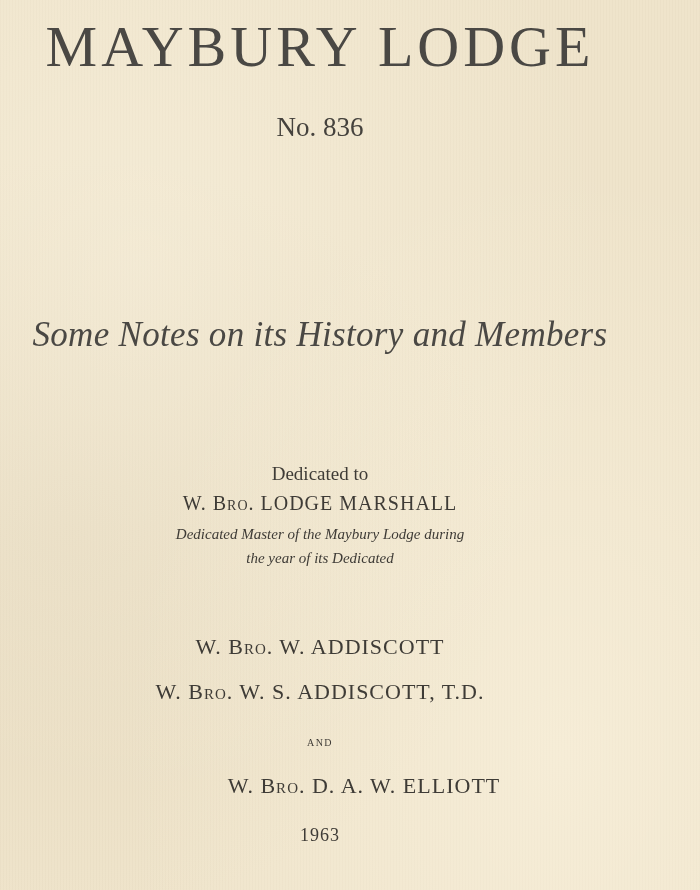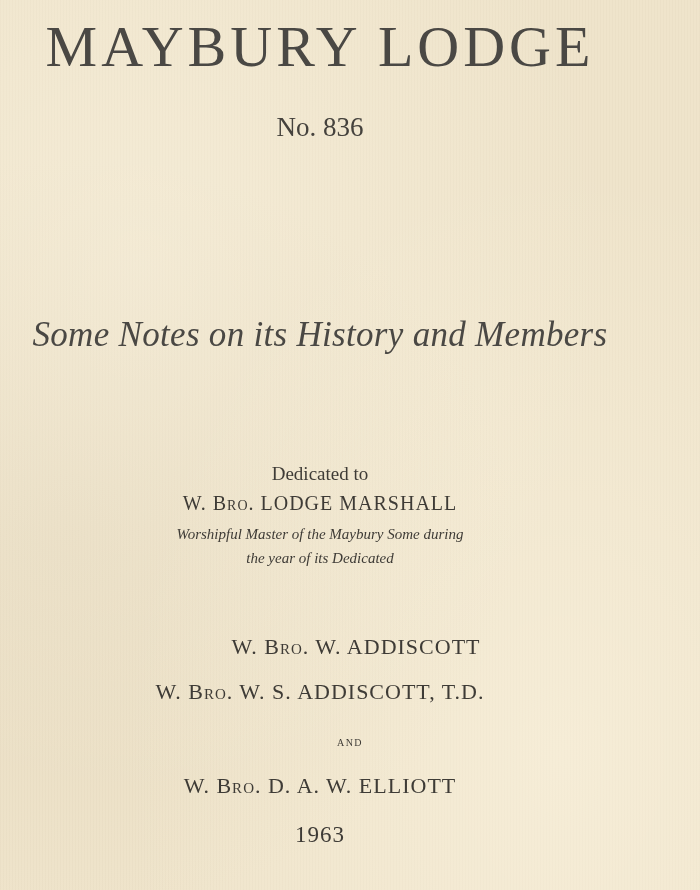--- a/index.html
+++ b/index.html
@@ -83,62 +83,61 @@
       font-size: 15px;
       font-weight: bold;
       letter-spacing: 1.5px;
       line-height: 20px;
     }
     .author1 {
       top: 633px;
       font-size: 22px;
       letter-spacing: 1px;
       line-height: 28px;
-      padding-left: 36px;
     }
     .author2 {
       top: 678px;
       font-size: 22px;
       letter-spacing: 1px;
       line-height: 28px;
     }
     .and {
       top: 732px;
       font-size: 14px;
       letter-spacing: 1.5px;
       line-height: 20px;
-      padding-left: 30px;
     }
     .author3 {
       top: 772px;
       font-size: 22px;
       letter-spacing: 1px;
       line-height: 28px;
+      padding-left: 44px;
     }
     .year {
       top: 820px;
-      font-size: 23px;
+      font-size: 18px;
       letter-spacing: 1px;
       line-height: 30px;
     }
     .sc {
       font-variant: small-caps;
     }
   </style>
 </head>
 <body>
 
 <div class="page">
   <div class="line title">MAYBURY LODGE</div>
   <div class="line number">No. 836</div>
   <div class="line subtitle">Some Notes on its History and Members</div>
 
   <div class="line dedicated">Dedicated to</div>
   <div class="line dedicatee sc">W. Bro. LODGE MARSHALL</div>
-  <div class="line role1">Worshipful Master of the Maybury Some during</div>
+  <div class="line role1">Dedicated Master of the Maybury Lodge during</div>
   <div class="line role2">the year of its Dedicated</div>
 
 
   <div class="line author1 sc">W. Bro. W. ADDISCOTT</div>
   <div class="line author2 sc">W. Bro. W. S. ADDISCOTT, T.D.</div>
   <div class="line and sc">and</div>
   <div class="line author3 sc">W. Bro. D. A. W. ELLIOTT</div>
 
   <div class="line year">1963</div>
 </div>

